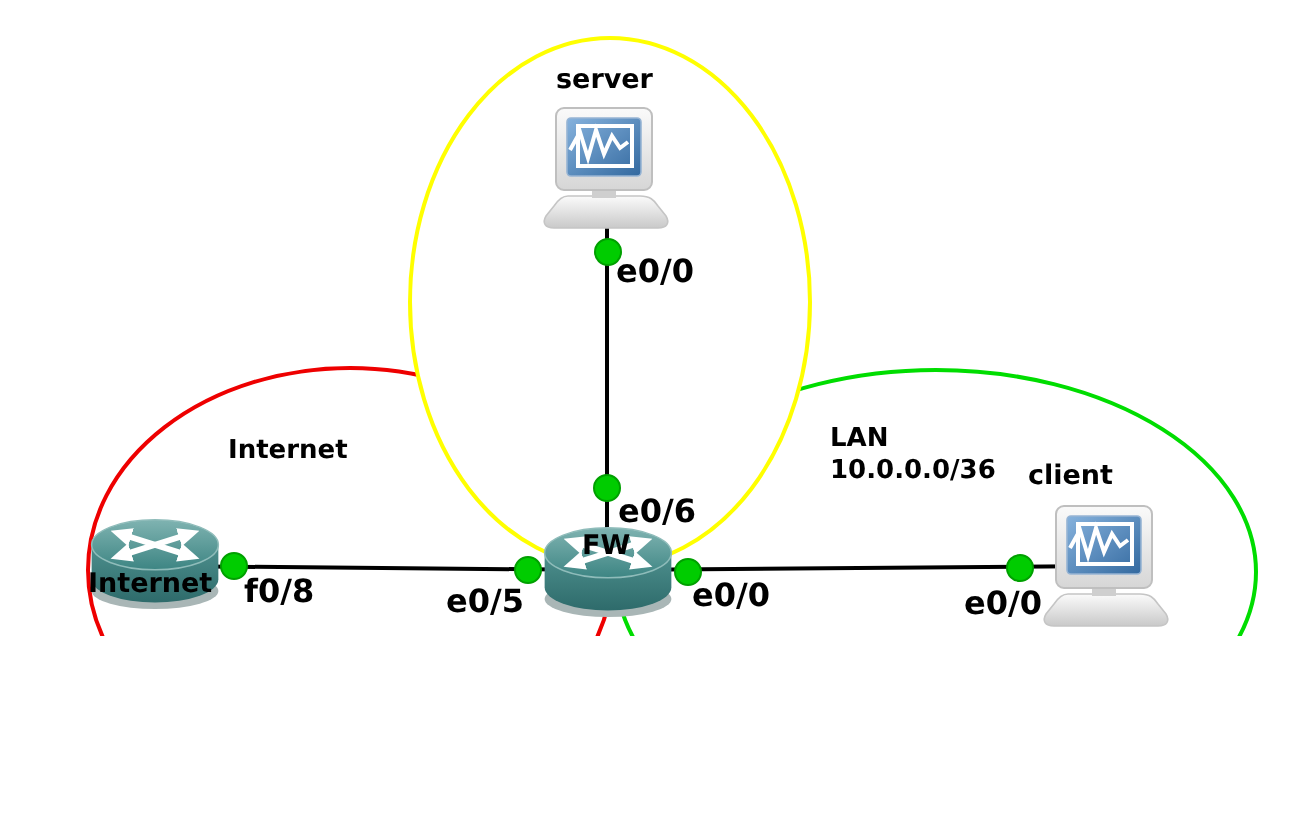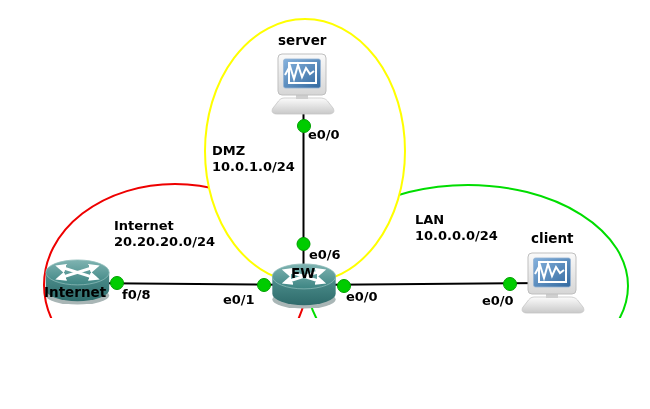--- a/index.html
+++ b/index.html
@@ -7,21 +7,21 @@
     position:relative;
     width:650px;height:318px;
     background:#ffffff;
     overflow:hidden;
     font-family:"DejaVu Sans","Liberation Sans",sans-serif;
   }
   .canvas svg{position:absolute;left:0;top:0;}
   .lbl{
     position:absolute;
     font-weight:bold;
-    font-size:13px;
+    font-size:16px;
     color:#000;
     line-height:1;
     white-space:nowrap;
   }
   .netlbl{
     position:absolute;
     font-weight:bold;
     font-size:13px;
     color:#000;
     line-height:16px;
@@ -95,37 +95,32 @@
 
     <circle cx="304" cy="126" r="6.5" stroke="#00a000" stroke-width="1" fill="#00cc00"></circle>
     <circle cx="303.5" cy="244" r="6.5" stroke="#00a000" stroke-width="1" fill="#00cc00"></circle>
     <circle cx="264" cy="285" r="6.5" stroke="#00a000" stroke-width="1" fill="#00cc00"></circle>
     <circle cx="344" cy="286" r="6.5" stroke="#00a000" stroke-width="1" fill="#00cc00"></circle>
     <circle cx="117" cy="283" r="6.5" stroke="#00a000" stroke-width="1" fill="#00cc00"></circle>
     <circle cx="510" cy="284" r="6.5" stroke="#00a000" stroke-width="1" fill="#00cc00"></circle>
   </svg>
 
   <div class="lbl node-lbl" style="left:278px;top:34px;">server</div>
-  <div class="lbl node-lbl" style="left:531px;top:232px;">client</div>
+  <div class="lbl node-lbl" style="left:514px;top:232px;">client</div>
   <div class="lbl node-lbl" style="left:44px;top:286px;">Internet</div>
   <div class="lbl node-lbl" style="left:291px;top:267px;">FW</div>
 
-  <div class="netlbl" style="left:212px;top:143px;">
-    <div>DMZ</div>
-    <div>10.0.1.0/24</div>
-  </div>
   <div class="netlbl" style="left:114px;top:218px;">
     <div>Internet</div>
-    <div>20.20.20.0/24</div>
   </div>
   <div class="netlbl" style="left:415px;top:212px;">
     <div>LAN</div>
-    <div>10.0.0.0/24</div>
+    <div>10.0.0.0/36</div>
   </div>
 
   <div class="lbl" style="left:308px;top:128px;">e0/0</div>
   <div class="lbl" style="left:309px;top:248px;">e0/6</div>
-  <div class="lbl" style="left:223px;top:293px;">e0/1</div>
+  <div class="lbl" style="left:223px;top:293px;">e0/5</div>
   <div class="lbl" style="left:346px;top:290px;">e0/0</div>
   <div class="lbl" style="left:122px;top:288px;">f0/8</div>
   <div class="lbl" style="left:482px;top:294px;">e0/0</div>
 
 </div>
 
 </body></html>

